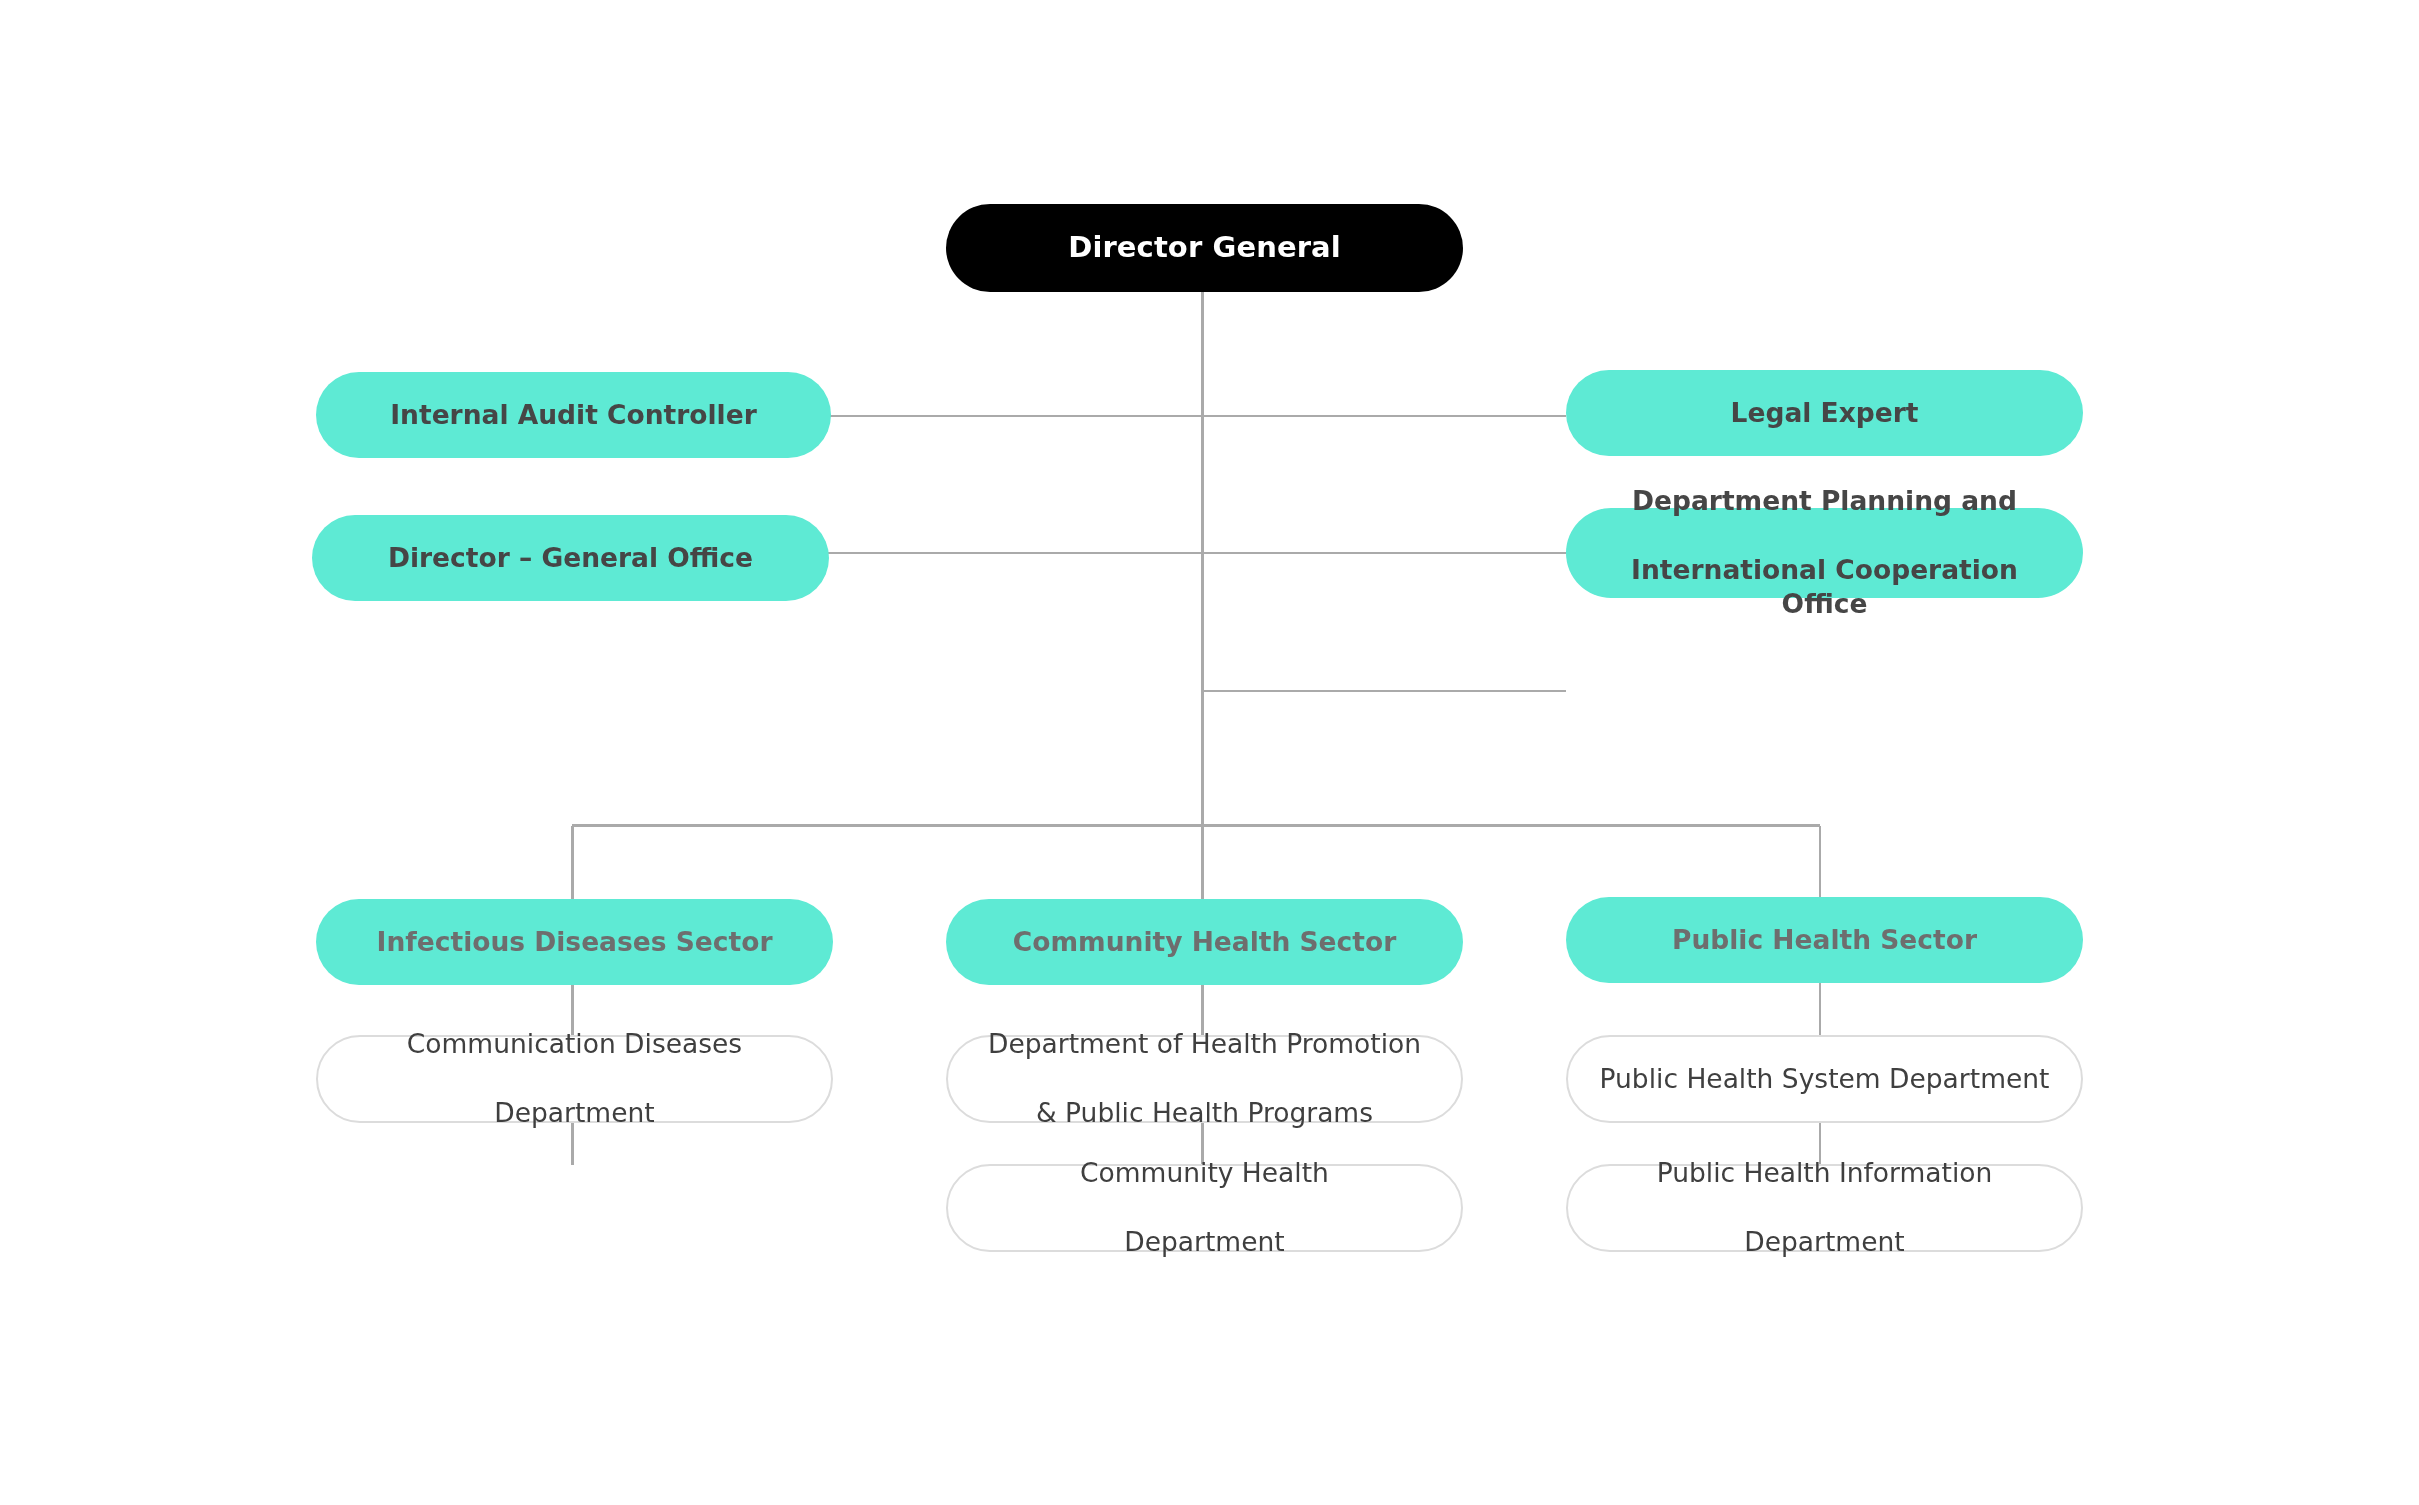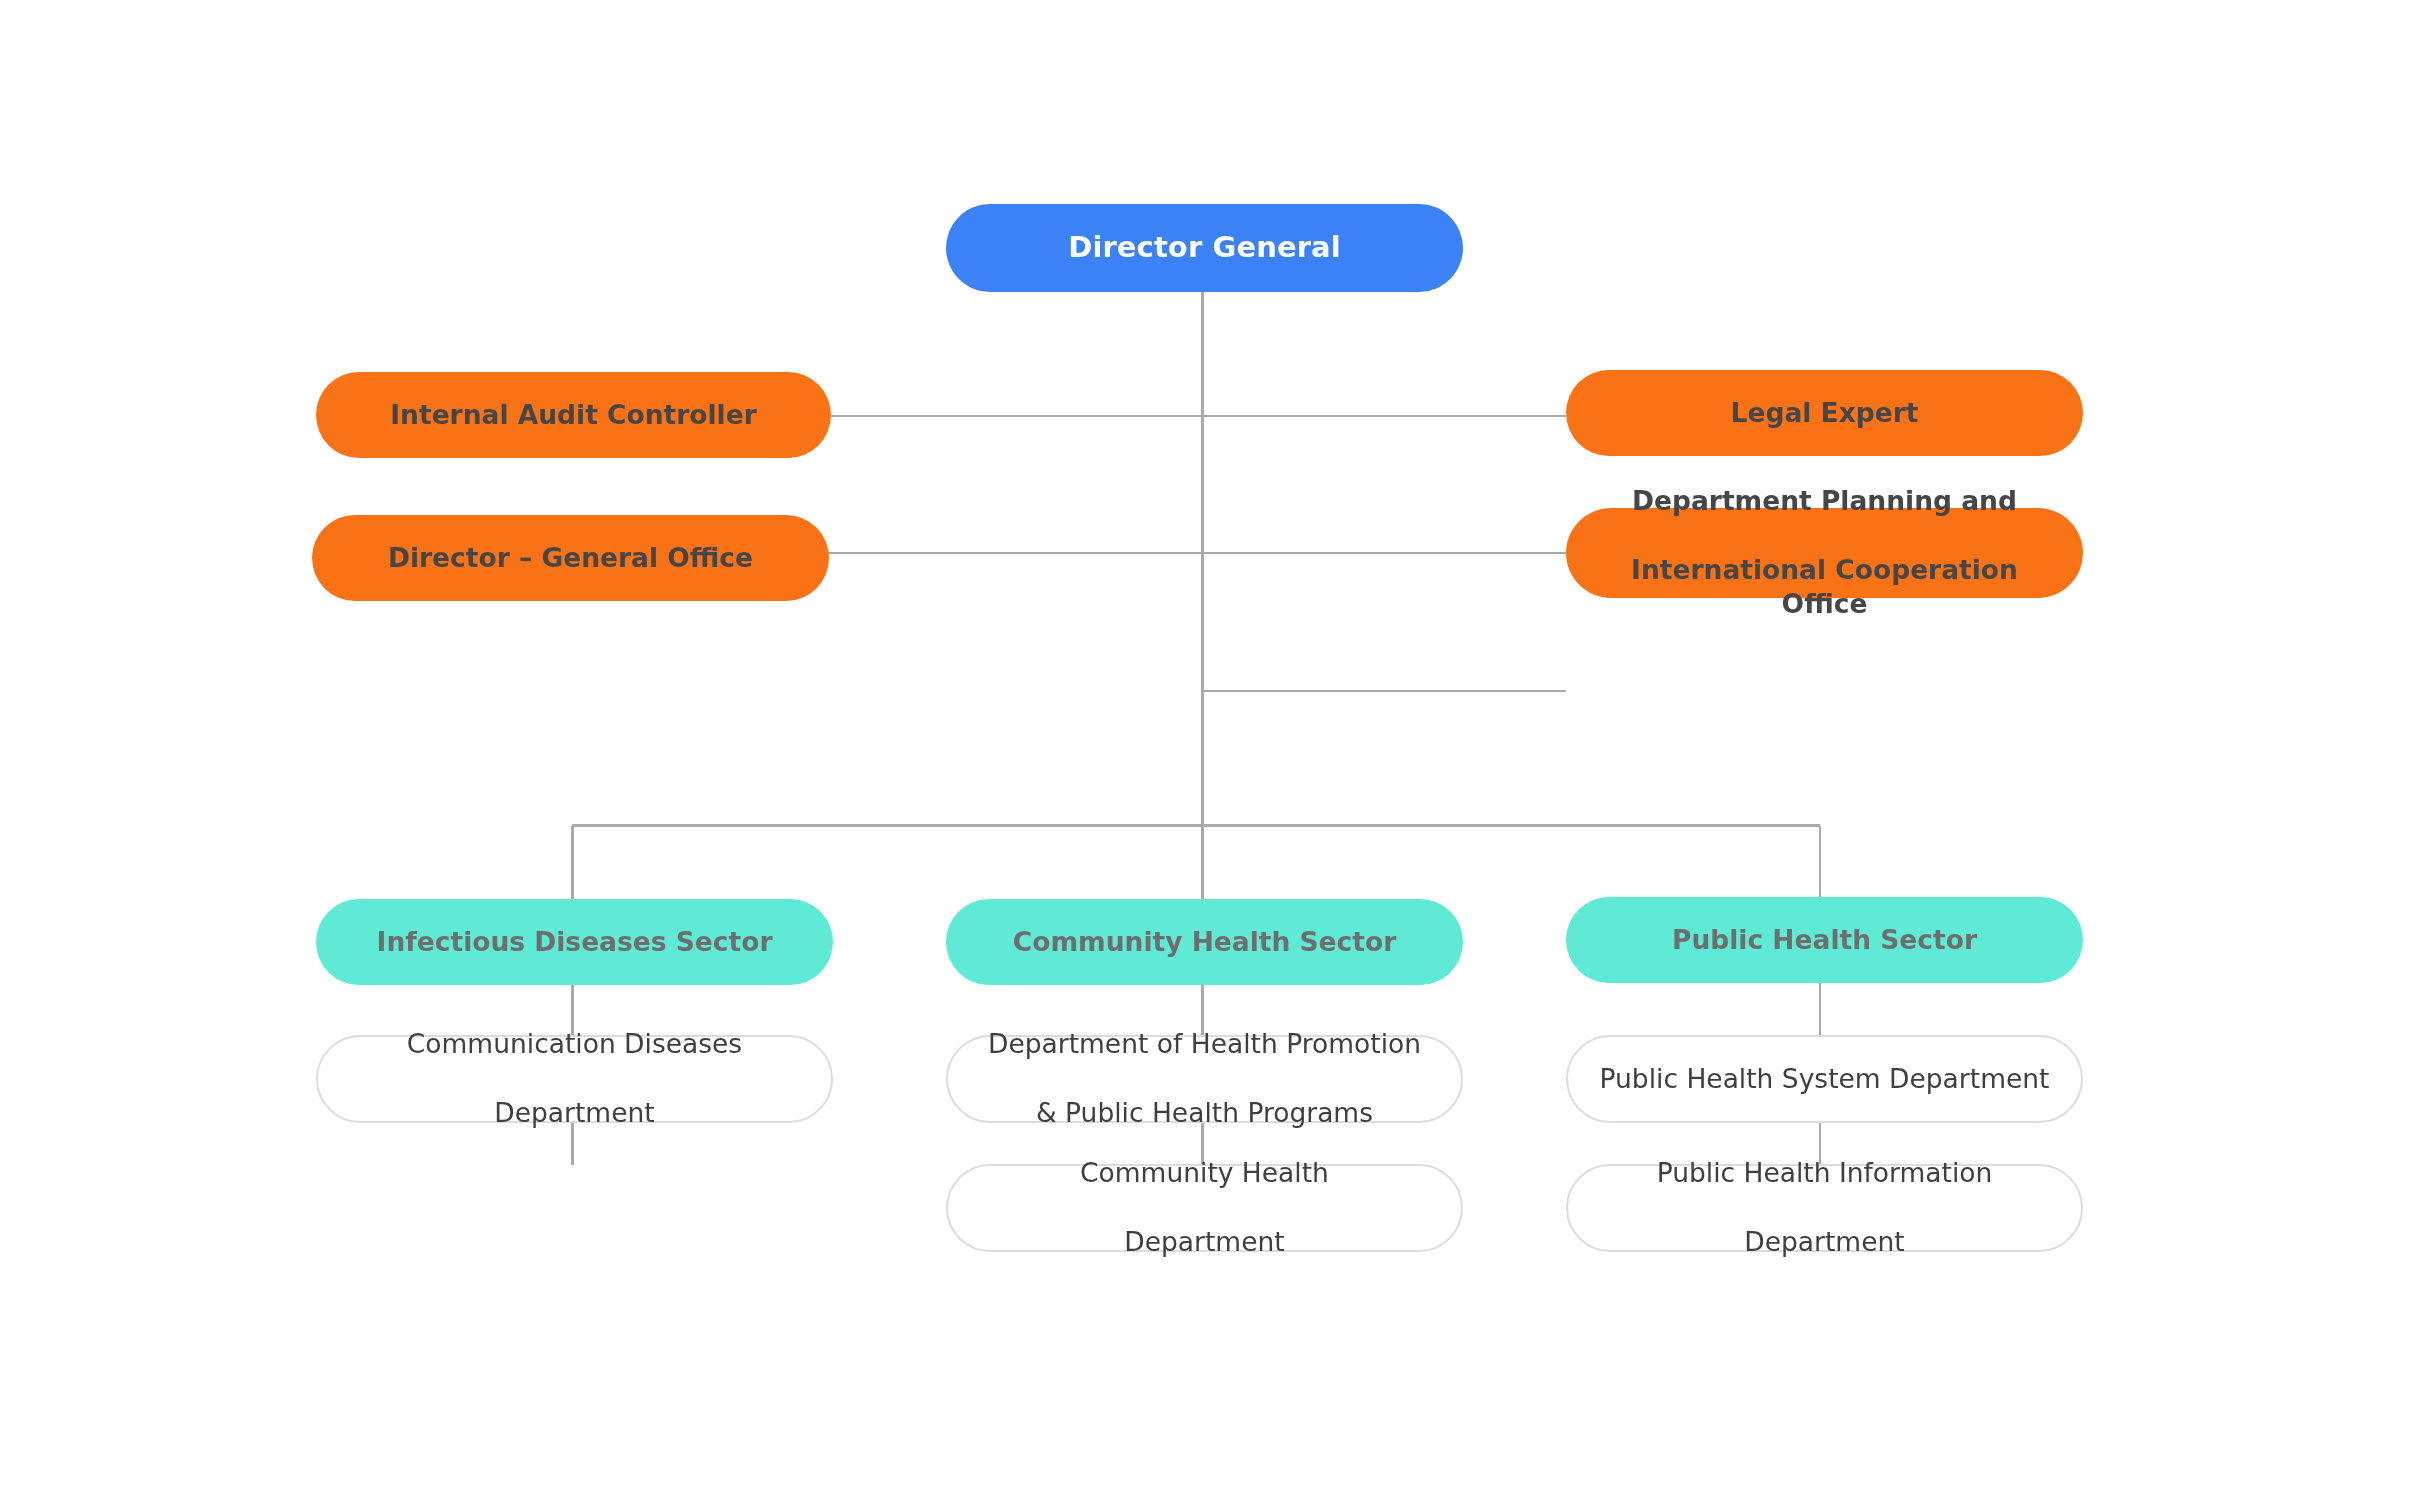--- a/index.html
+++ b/index.html
@@ -37,28 +37,28 @@
     border-radius: 979px;
     line-height: 1.30;
     padding: 3.9px 21.6px;
   }
   .node span {
     display: block;
     width: 100%;
   }
 
   .node.root {
-    background: #3b82f6;
+    background: #000000;
     color: #ffffff;
     font-weight: bold;
     font-size: 29px;
     letter-spacing: 0.1px;
   }
   .node.support {
-    background: #f97316;
+    background: #5eead4;
     color: #464646;
     font-weight: bold;
     font-size: 26.5px;
   }
   .node.sector {
     background: #5eead4;
     color: #6e6e6e;
     font-weight: bold;
     font-size: 26.5px;
   }

